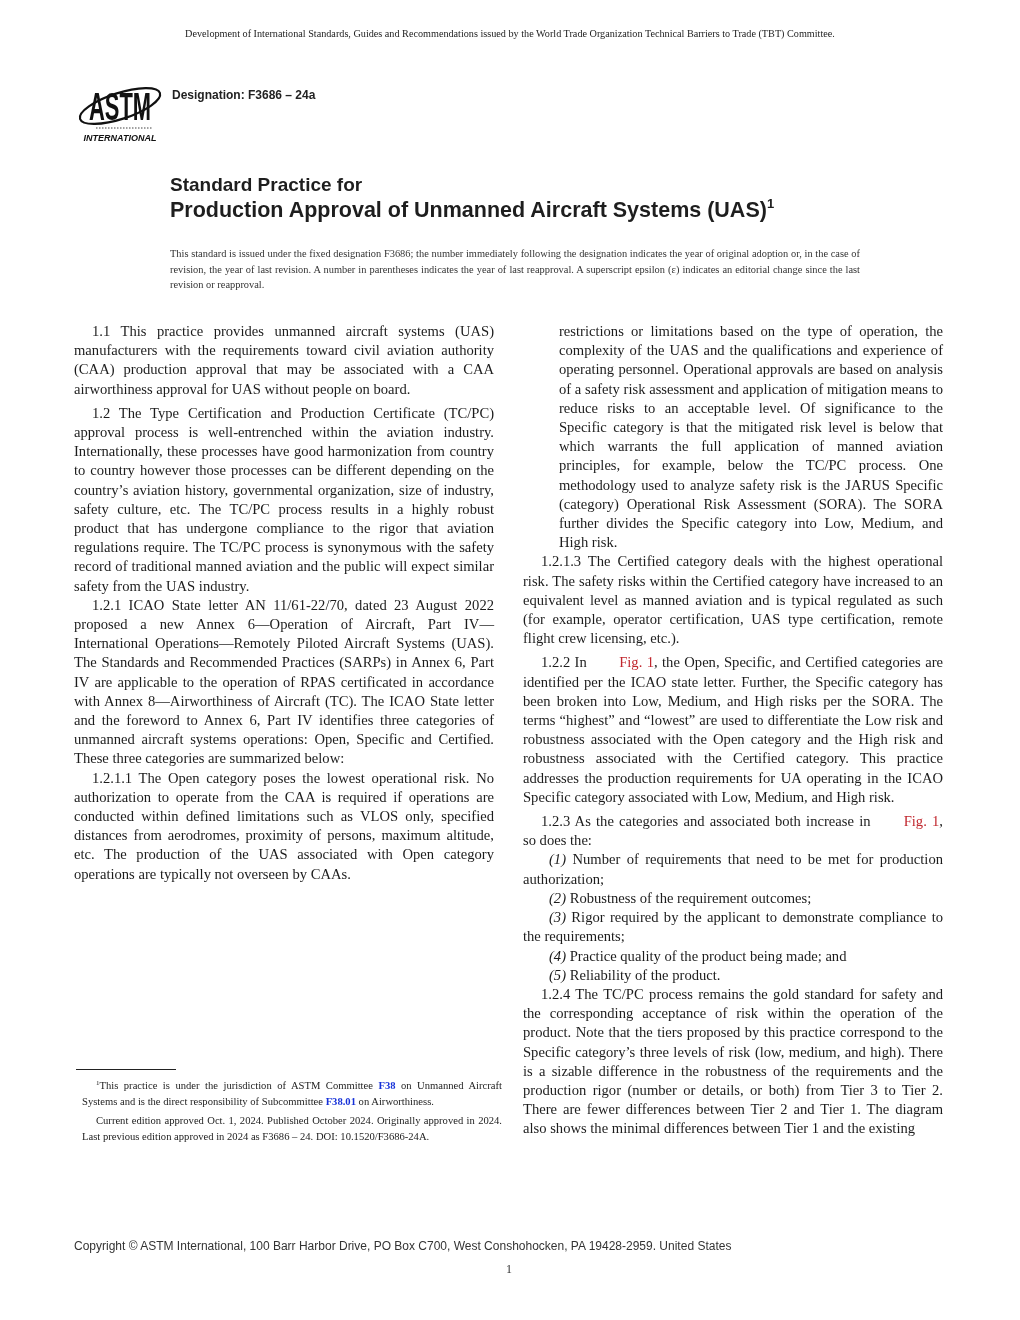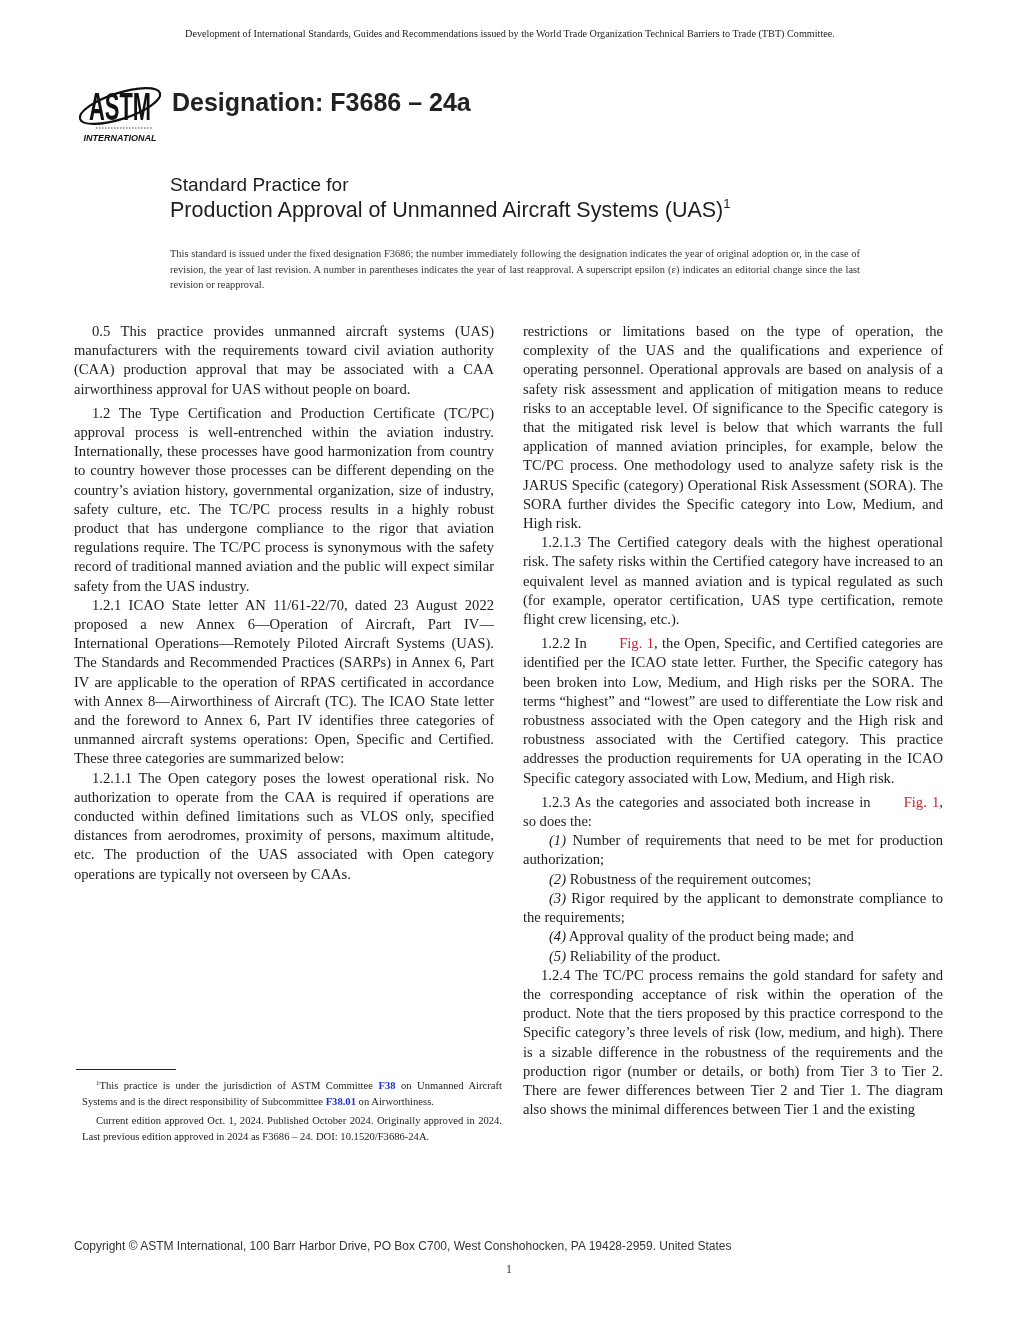--- a/index.html
+++ b/index.html
@@ -9,43 +9,43 @@
       font-family: "Liberation Serif", "DejaVu Serif", serif;
     }
     .notice {
       position: absolute; left: 60px; top: 27px; width: 900px;
       text-align: center; font-size: 10.2px; line-height: 14px;
       font-family: "Liberation Serif", serif; color: #222;
     }
     .logo { position: absolute; left: 74px; top: 76px; width: 92px; height: 70px; }
     .designation {
       position: absolute; left: 172px; top: 88px;
-      font-family: "Liberation Sans", sans-serif; font-weight: bold; font-size: 25px; color: #222;
+      font-family: "Liberation Sans", sans-serif; font-weight: bold; font-size: 12px; color: #222;
     }
     .title-block {
       position: absolute; left: 170px; top: 174px;
-      font-family: "Liberation Sans", sans-serif; font-weight: normal; color: #1e1e1e;
+      font-family: "Liberation Sans", sans-serif; font-weight: bold; color: #1e1e1e;
     }
     .title-line1 { font-size: 19px; line-height: 22px; }
     .title-line2 { font-size: 21.5px; line-height: 28px; }
     .title-line2 sup { font-size: 13px; vertical-align: 9px; line-height: 0; }
     .issuance {
       position: absolute; left: 170px; top: 246px; width: 690px;
       font-size: 10.4px; line-height: 15.5px; color: #333;
       text-align: justify;
     }
     .col {
       position: absolute; top: 322px; width: 420px;
       font-size: 14.6px; line-height: 19.2px; text-align: justify;
       color: #1c1c1c;
     }
     .col-left { left: 74px; }
     .col-right { left: 523px; }
     .col p { margin: 0 0 5px 0; text-indent: 18px; }
-    .col p.cont { text-indent: 0; }
+    .col p.cont { text-indent: 0; margin-left: 36px; }
     .col p.tight { margin-bottom: 0; }
     .col p.list { text-indent: 26px; margin-bottom: 0; }
     .section-heading {
       font-weight: bold; font-size: 15px; margin: 2px 0 6px 0; text-indent: 0 !important;
     }
     .link { color: #c0262d; margin-left: 28px; }
     .blue-link { color: #1530d8; font-weight: bold; }
     .footnote-rule {
       position: absolute; left: 76px; top: 1069px; width: 100px; height: 1px; background: #222;
     }
@@ -80,35 +80,35 @@
 <div class="designation">Designation: F3686 – 24a</div>
 
 <div class="title-block">
   <div class="title-line1">Standard Practice for</div>
   <div class="title-line2"><span>Production Approval of Unmanned Aircraft Systems (UAS)</span><sup>1</sup></div>
 </div>
 
 <div class="issuance">This standard is issued under the fixed designation F3686; the number immediately following the designation indicates the year of original adoption or, in the case of revision, the year of last revision. A number in parentheses indicates the year of last reapproval. A superscript epsilon (ε) indicates an editorial change since the last revision or reapproval.</div>
 
 <div class="col col-left">
-  <p>0.5 This practice provides unmanned aircraft systems (UAS) manufacturers with the requirements toward civil aviation authority (CAA) production approval that may be associated with a CAA airworthiness approval for UAS without people on board.</p>
+  <p>1.1 This practice provides unmanned aircraft systems (UAS) manufacturers with the requirements toward civil aviation authority (CAA) production approval that may be associated with a CAA airworthiness approval for UAS without people on board.</p>
   <p class="tight">1.2 The Type Certification and Production Certificate (TC/PC) approval process is well-entrenched within the aviation industry. Internationally, these processes have good harmonization from country to country however those processes can be different depending on the country’s aviation history, governmental organization, size of industry, safety culture, etc. The TC/PC process results in a highly robust product that has undergone compliance to the rigor that aviation regulations require. The TC/PC process is synonymous with the safety record of traditional manned aviation and the public will expect similar safety from the UAS industry.</p>
   <p class="tight">1.2.1 ICAO State letter AN 11/61-22/70, dated 23 August 2022 proposed a new Annex 6—Operation of Aircraft, Part IV—International Operations—Remotely Piloted Aircraft Systems (UAS). The Standards and Recommended Practices (SARPs) in Annex 6, Part IV are applicable to the operation of RPAS certificated in accordance with Annex 8—Airworthiness of Aircraft (TC). The ICAO State letter and the foreword to Annex 6, Part IV identifies three categories of unmanned aircraft systems operations: Open, Specific and Certified. These three categories are summarized below:</p>
   <p class="tight">1.2.1.1 The Open category poses the lowest operational risk. No authorization to operate from the CAA is required if operations are conducted within defined limitations such as VLOS only, specified distances from aerodromes, proximity of persons, maximum altitude, etc. The production of the UAS associated with Open category operations are typically not overseen by CAAs.</p>
 </div>
 
 <div class="col col-right">
   <p class="cont tight">restrictions or limitations based on the type of operation, the complexity of the UAS and the qualifications and experience of operating personnel. Operational approvals are based on analysis of a safety risk assessment and application of mitigation means to reduce risks to an acceptable level. Of significance to the Specific category is that the mitigated risk level is below that which warrants the full application of manned aviation principles, for example, below the TC/PC process. One methodology used to analyze safety risk is the JARUS Specific (category) Operational Risk Assessment (SORA). The SORA further divides the Specific category into Low, Medium, and High risk.</p>
   <p>1.2.1.3 The Certified category deals with the highest operational risk. The safety risks within the Certified category have increased to an equivalent level as manned aviation and is typical regulated as such (for example, operator certification, UAS type certification, remote flight crew licensing, etc.).</p>
   <p><span>1.2.2 In </span><a class="link">Fig. 1</a><span>, the Open, Specific, and Certified categories are identified per the ICAO state letter. Further, the Specific category has been broken into Low, Medium, and High risks per the SORA. The terms “highest” and “lowest” are used to differentiate the Low risk and robustness associated with the Open category and the High risk and robustness associated with the Certified category. This practice addresses the production requirements for UA operating in the ICAO Specific category associated with Low, Medium, and High risk.</span></p>
   <p class="tight"><span>1.2.3 As the categories and associated both increase in </span><a class="link">Fig. 1</a><span>, so does the:</span></p>
   <p class="list"><i>(1)</i><span> Number of requirements that need to be met for production authorization;</span></p>
   <p class="list"><i>(2)</i><span> Robustness of the requirement outcomes;</span></p>
   <p class="list"><i>(3)</i><span> Rigor required by the applicant to demonstrate compliance to the requirements;</span></p>
-  <p class="list"><i>(4)</i><span> Approval quality of the product being made; and</span></p>
+  <p class="list"><i>(4)</i><span> Practice quality of the product being made; and</span></p>
   <p class="list"><i>(5)</i><span> Reliability of the product.</span></p>
   <p>1.2.4 The TC/PC process remains the gold standard for safety and the corresponding acceptance of risk within the operation of the product. Note that the tiers proposed by this practice correspond to the Specific category’s three levels of risk (low, medium, and high). There is a sizable difference in the robustness of the requirements and the production rigor (number or details, or both) from Tier 3 to Tier 2. There are fewer differences between Tier 2 and Tier 1. The diagram also shows the minimal differences between Tier 1 and the existing</p>
 </div>
 
 <div class="footnote-rule"></div>
 
 <div class="footnotes">
   <p><sup>1</sup><span>This practice is under the jurisdiction of ASTM Committee </span><a class="blue-link">F38</a><span> on Unmanned Aircraft Systems and is the direct responsibility of Subcommittee </span><a class="blue-link">F38.01</a><span> on Airworthiness.</span></p>
   <p>Current edition approved Oct. 1, 2024. Published October 2024. Originally approved in 2024. Last previous edition approved in 2024 as F3686 – 24. DOI: 10.1520/F3686-24A.</p>
 </div>

